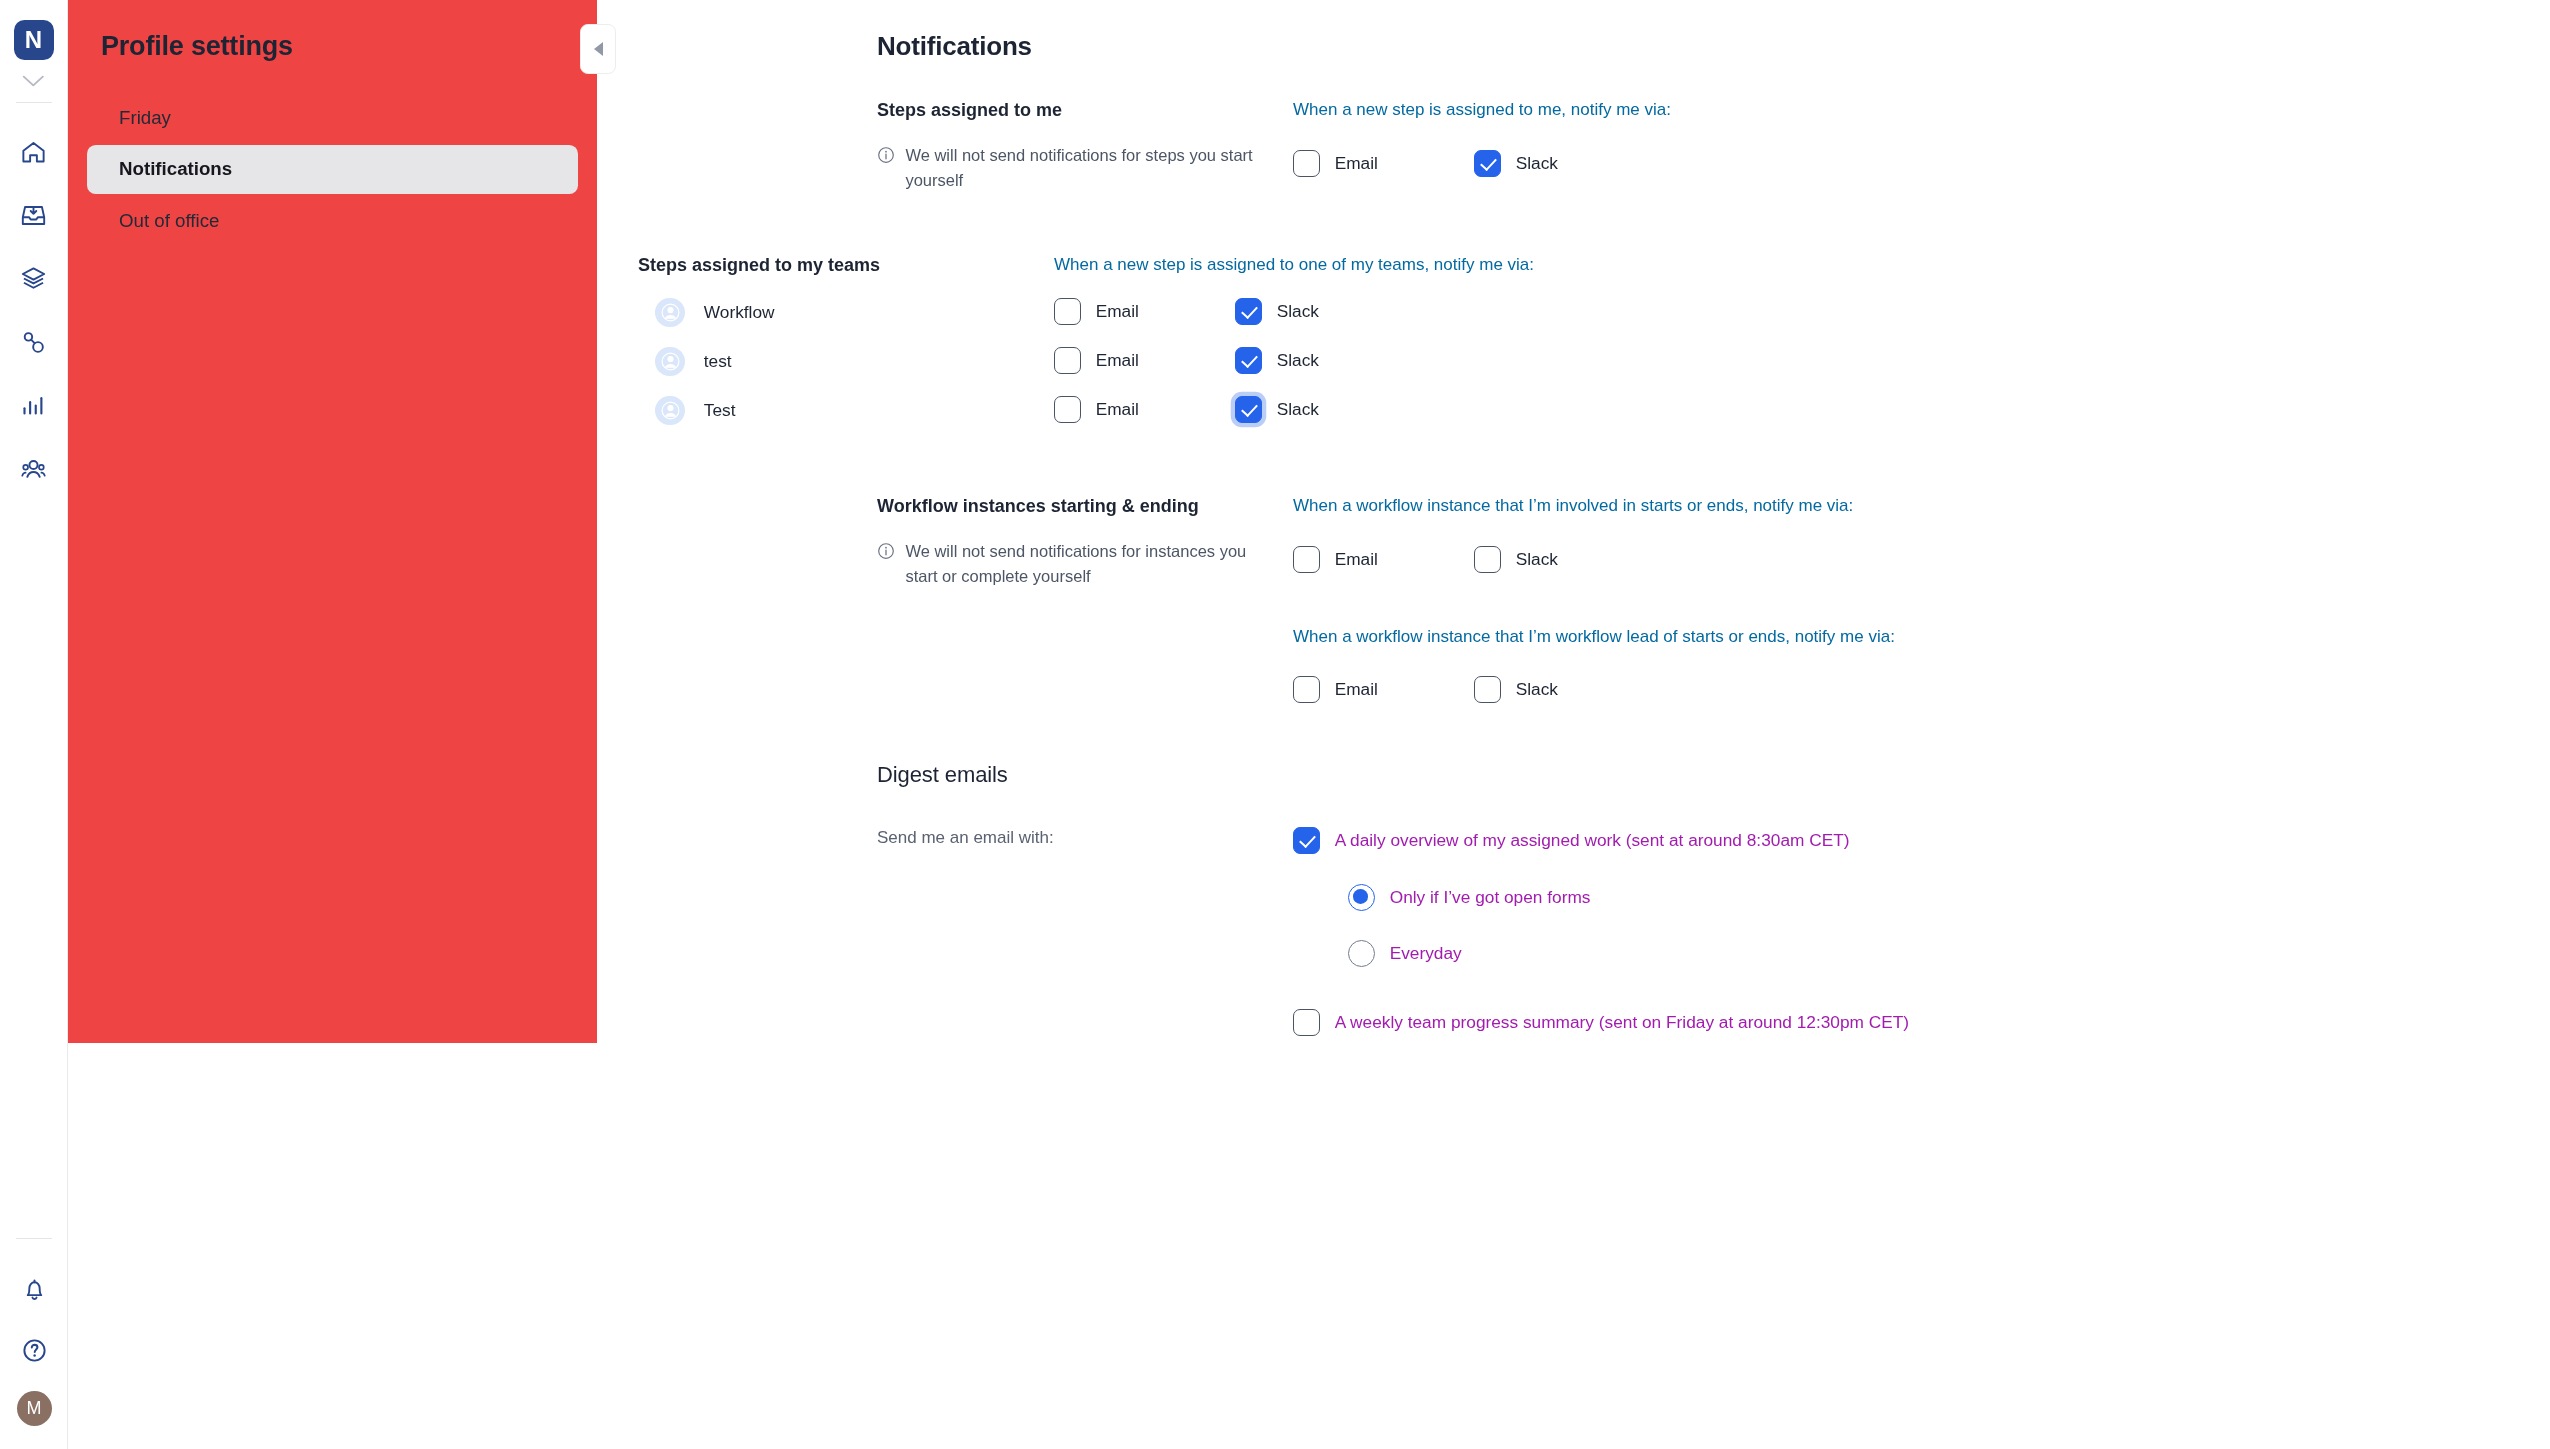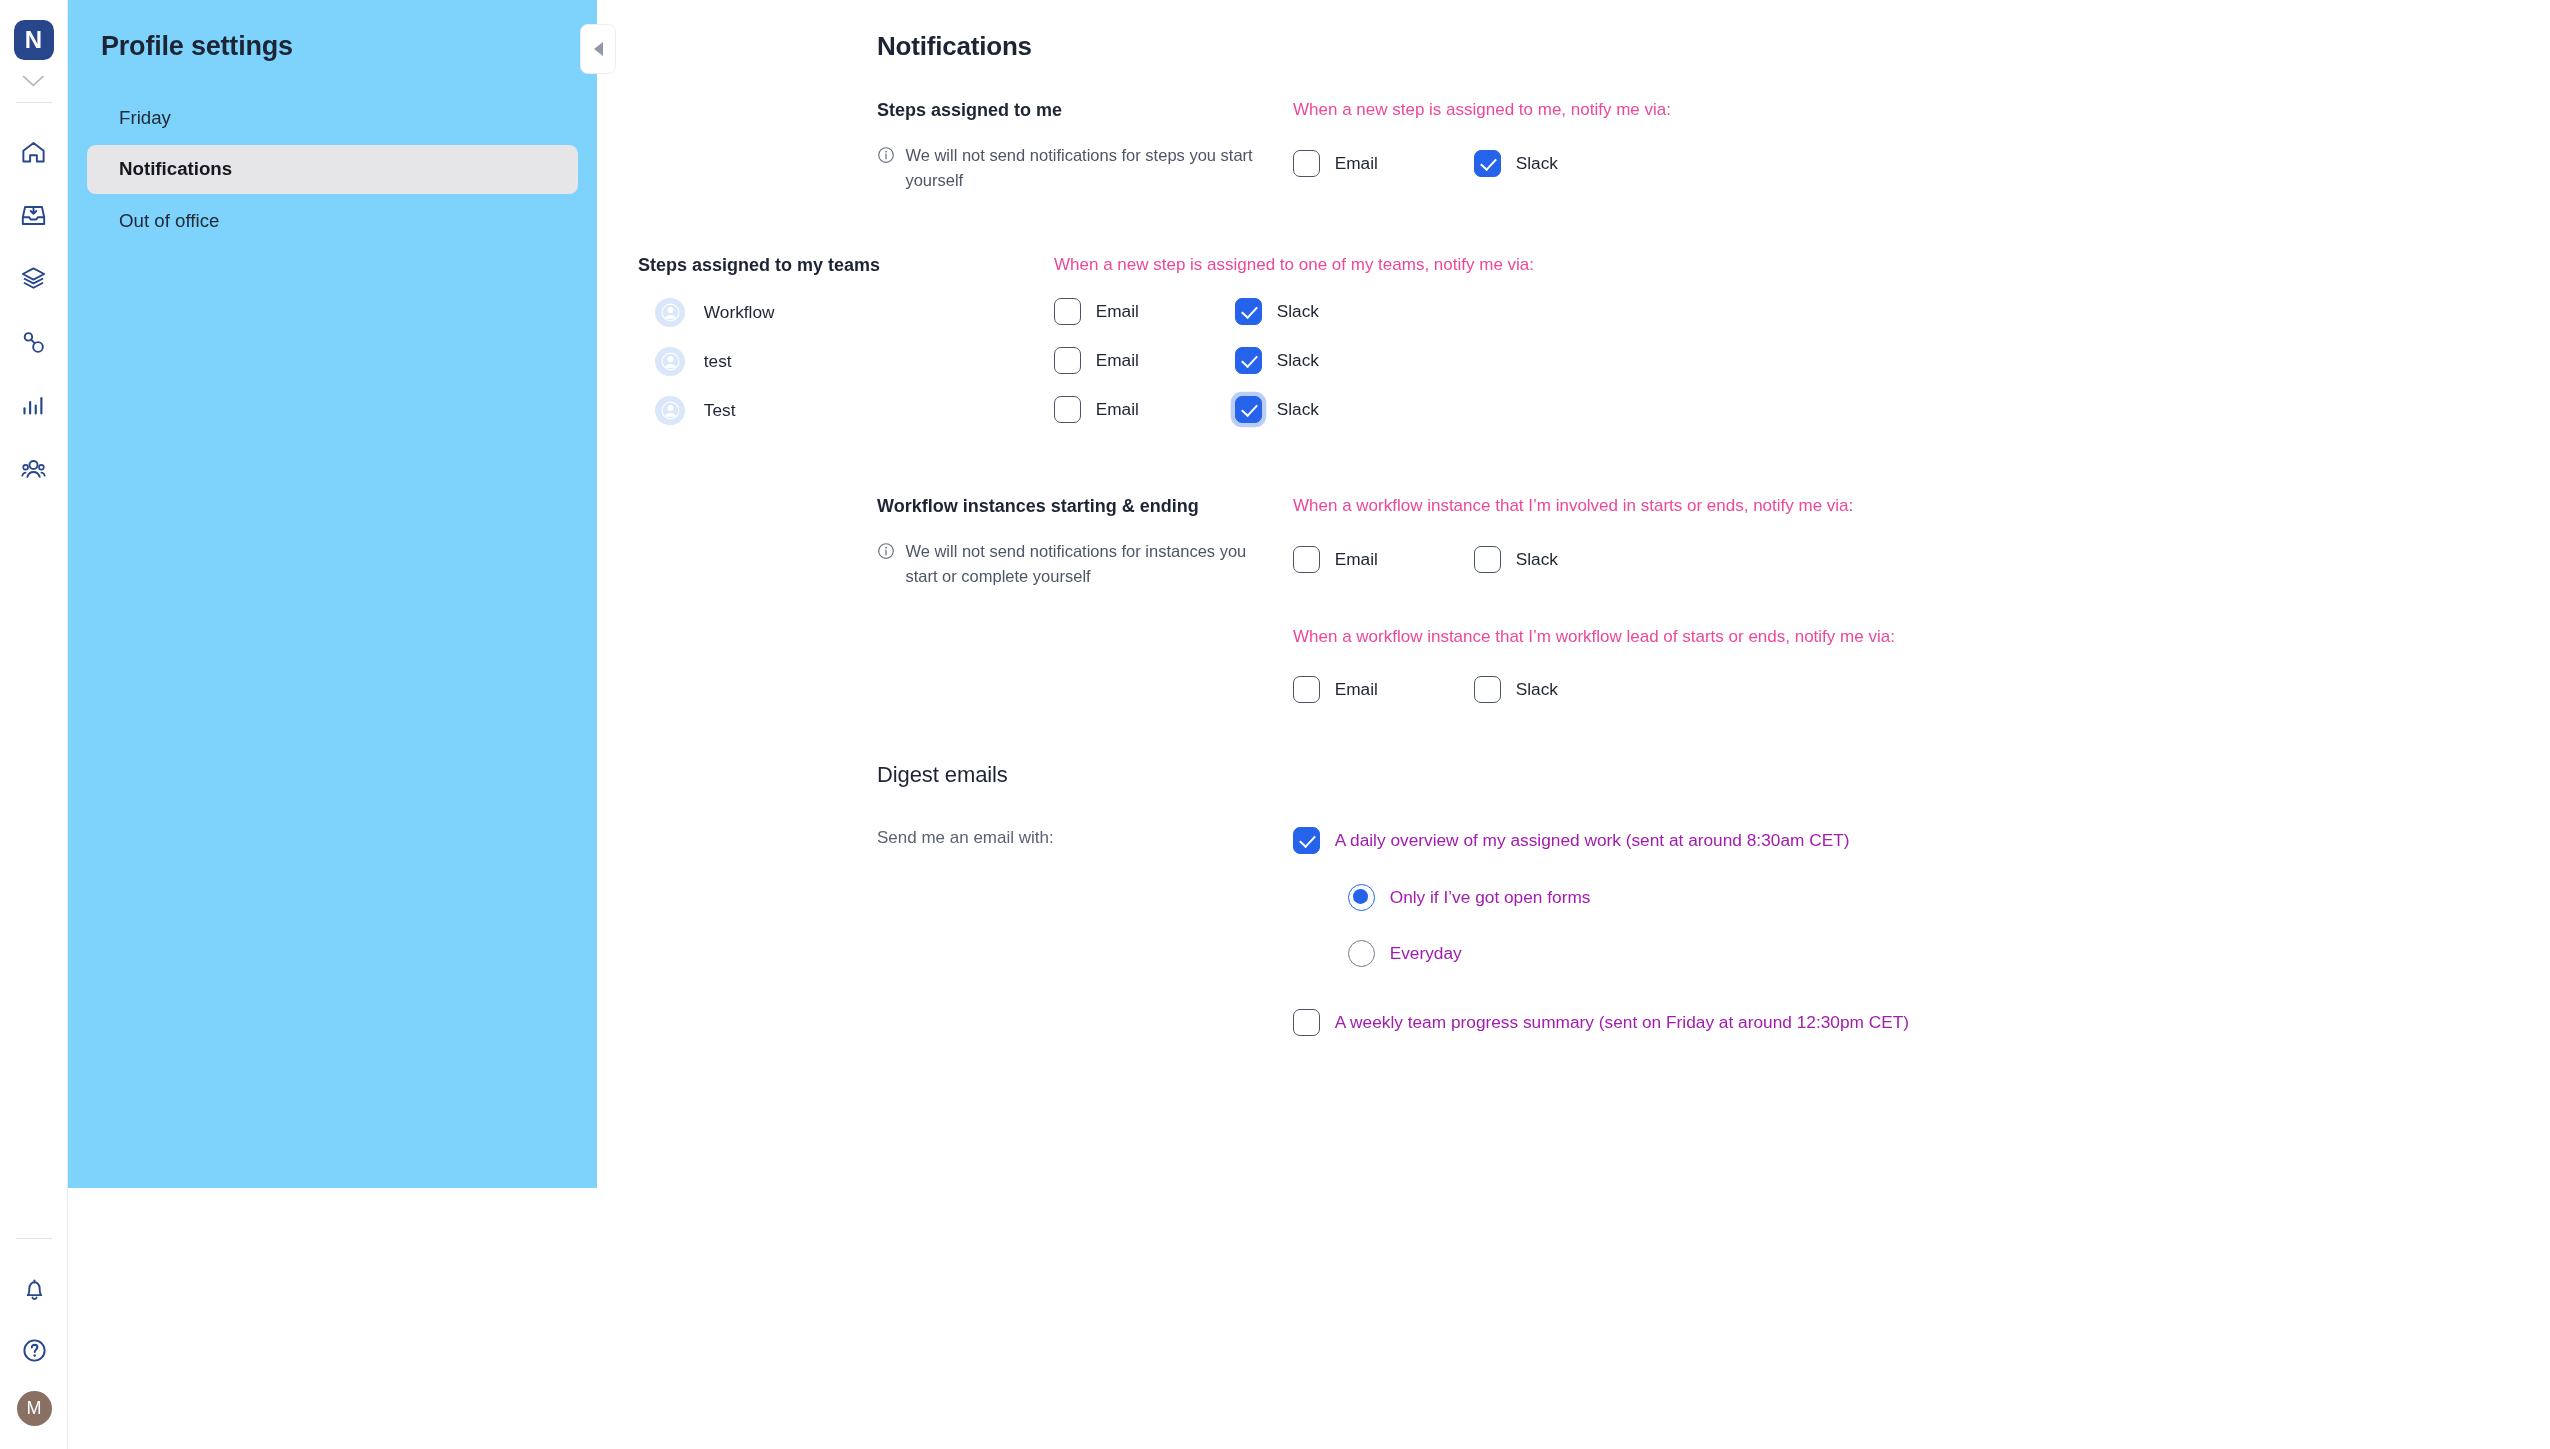--- a/index.html
+++ b/index.html
@@ -46,22 +46,22 @@
   .rail-bottom-divider { width: 36px; height: 0.9px; background: #e4e5e8; margin-bottom: 8.7px; }
   .avatar-circle {
     width: 35px; height: 35px; border-radius: 50%;
     background: #8a6f63; color: #fff;
     display: flex; align-items: center; justify-content: center;
     font-size: 18px; cursor: pointer;
   }
 
   
   .settings-panel {
-    width: 529px; flex: 0 0 529px; height: 1188px;
-    background: #7dd3fc;
+    width: 529px; flex: 0 0 529px; height: 1043px;
+    background: #ef4444;
     position: relative;
   }
   .panel-title {
     font-size: 27px; font-weight: bold; color: #1d2433;
     padding: 31px 0 0 33px; letter-spacing: -0.2px;
   }
   .panel-nav { margin-top: 31px; padding: 0 19px; display: flex; flex-direction: column; gap: 2.6px; }
   .nav-item {
     height: 49px; border-radius: 8.7px;
     display: flex; align-items: center;
@@ -101,21 +101,21 @@
   .col-left { width: 416px; flex: 0 0 416px; padding-right: 22.6px; }
   .col-right { flex: 1; }
 
   .sec-head { font-size: 18px; font-weight: bold; color: #1d2433; }
   .sec-note {
     display: flex; gap: 10.4px; margin-top: 22px;
     font-size: 16.5px; color: #4d5666; line-height: 1.52;
   }
   .info-ico { flex: 0 0 18px; margin-top: 2.6px; }
 
-  .prompt { font-size: 17px; color: #ec4899; }
+  .prompt { font-size: 17px; color: #0369a1; }
 
   .opt-row { display: flex; align-items: center; gap: 0; }
   .opt {
     display: flex; align-items: center; cursor: pointer;
   }
   .opt-label { font-size: 17.3px; color: #1d2433; margin-left: 14.7px; white-space: nowrap; }
 
   .cb {
     width: 27px; height: 27px; border-radius: 7px;
     border: 1.7px solid #4b5464; background: #fff;

